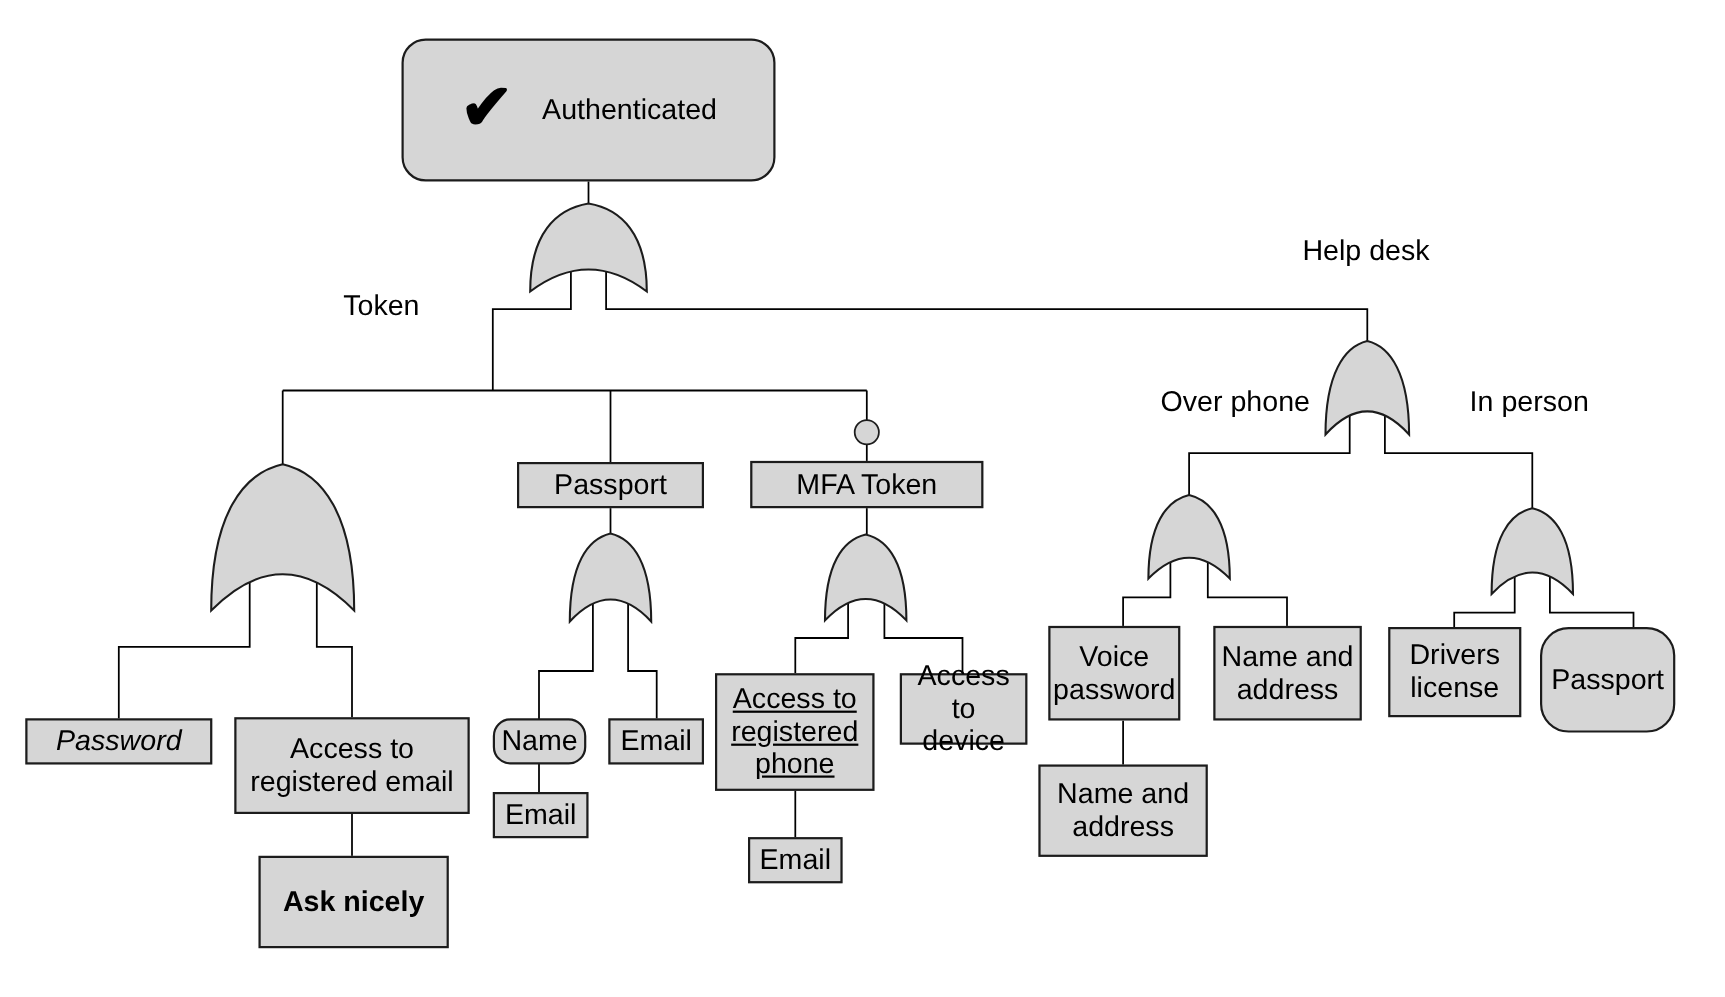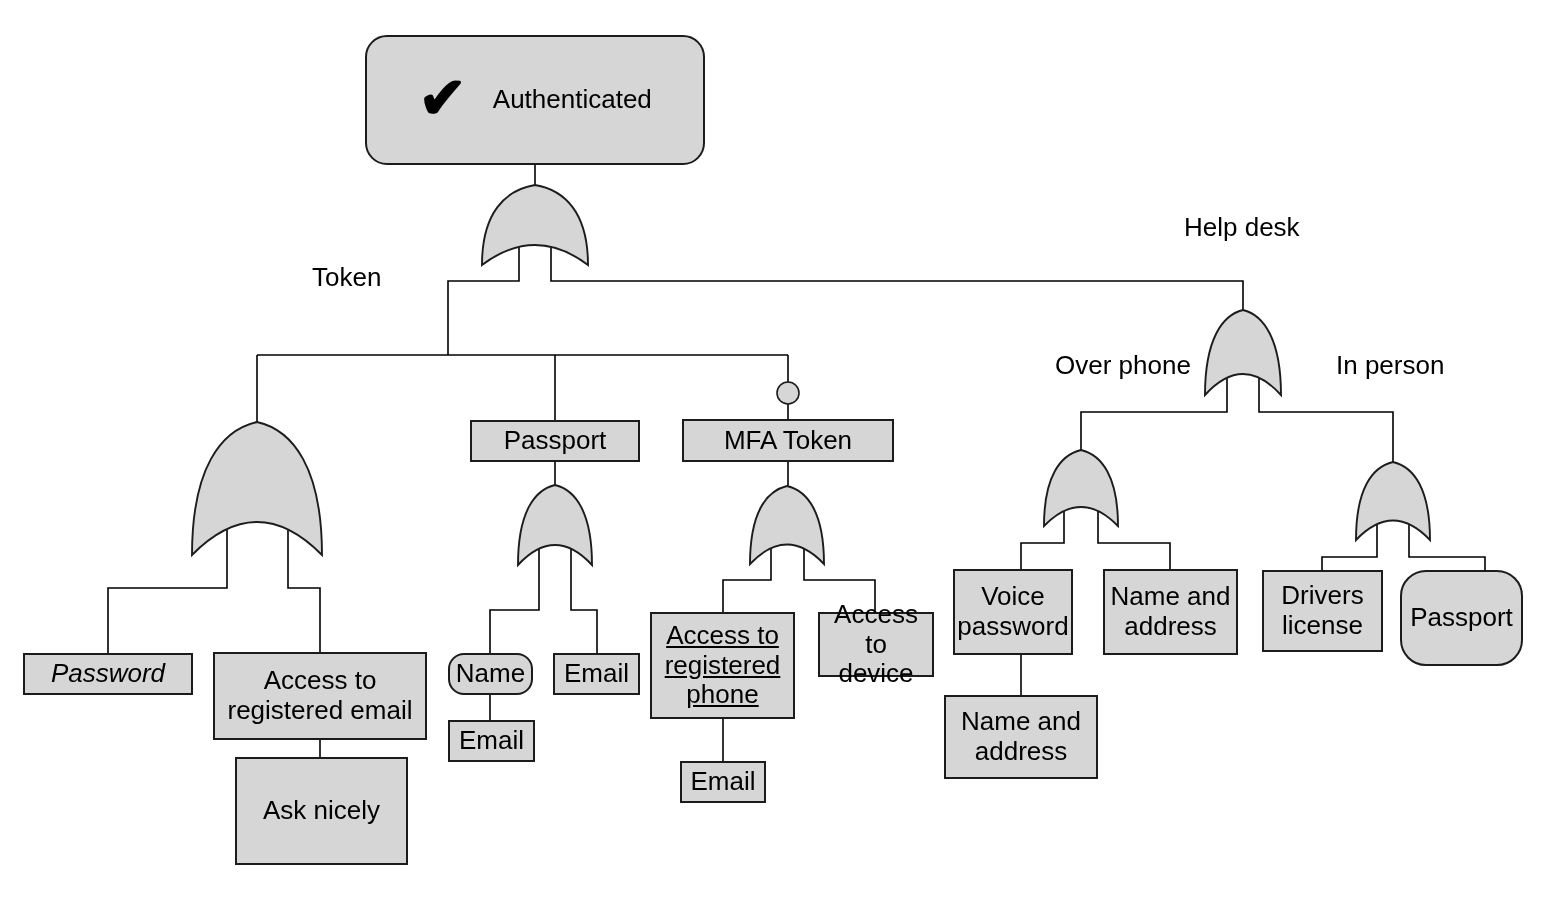--- a/index.html
+++ b/index.html
@@ -110,21 +110,21 @@
   <div class="blabel" style="left:312px;top:262px;width:100px;">Token</div>
   <div class="blabel" style="left:1184px;top:212px;width:120px;">Help desk</div>
   <div class="blabel" style="left:1055px;top:350px;width:140px;">Over phone</div>
   <div class="blabel" style="left:1336px;top:350px;width:112px;">In person</div>
 
   <div class="node" style="left:470px;top:420px;width:170px;height:42px;">Passport</div>
   <div class="node" style="left:682px;top:419px;width:212px;height:43px;">MFA Token</div>
 
   <div class="node" style="left:23px;top:653px;width:170px;height:42px;font-style:italic;">Password</div>
   <div class="node" style="left:213px;top:652px;width:214px;height:88px;">Access to registered email</div>
-  <div class="node" style="left:235px;top:757px;width:173px;height:108px;">Ask nicely</div>
+  <div class="node" style="left:235px;top:778px;width:173px;height:84px;font-weight:bold;">Ask nicely</div>
 
   <div class="node" style="left:448px;top:653px;width:85px;height:42px;border-radius:16px;">Name</div>
   <div class="node" style="left:553px;top:653px;width:87px;height:42px;">Email</div>
   <div class="node" style="left:448px;top:720px;width:87px;height:42px;">Email</div>
 
   <div class="node" style="left:650px;top:612px;width:145px;height:107px;text-decoration:underline;">Access to registered phone</div>
   <div class="node" style="left:818px;top:612px;width:116px;height:65px;padding:12px;">Access to device</div>
   <div class="node" style="left:680px;top:761px;width:86px;height:42px;">Email</div>
 
   <div class="node" style="left:953px;top:569px;width:120px;height:86px;">Voice password</div>

